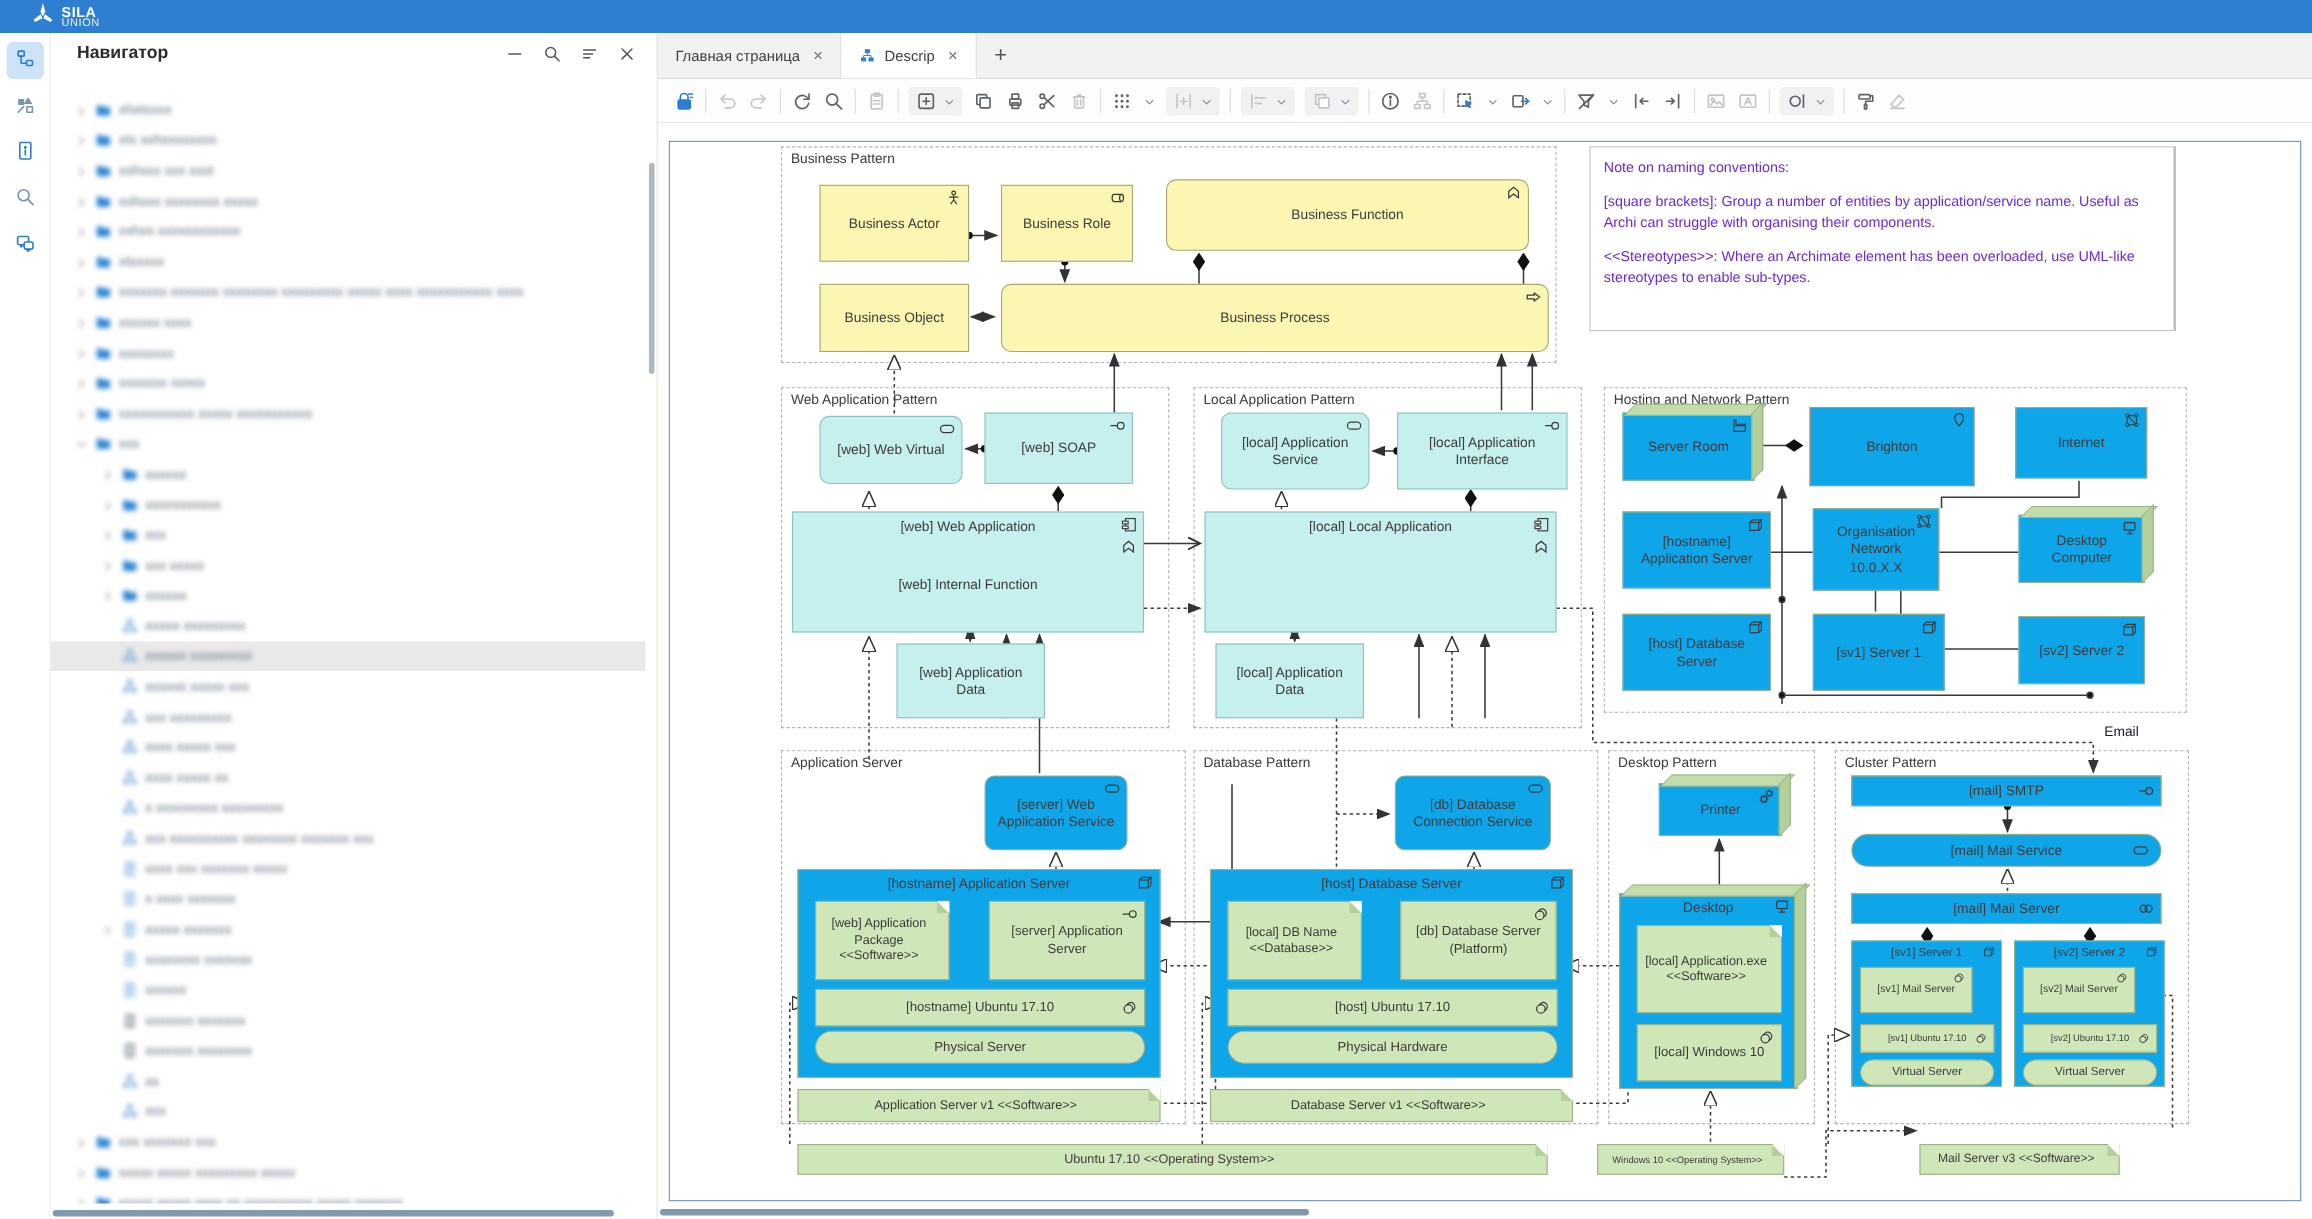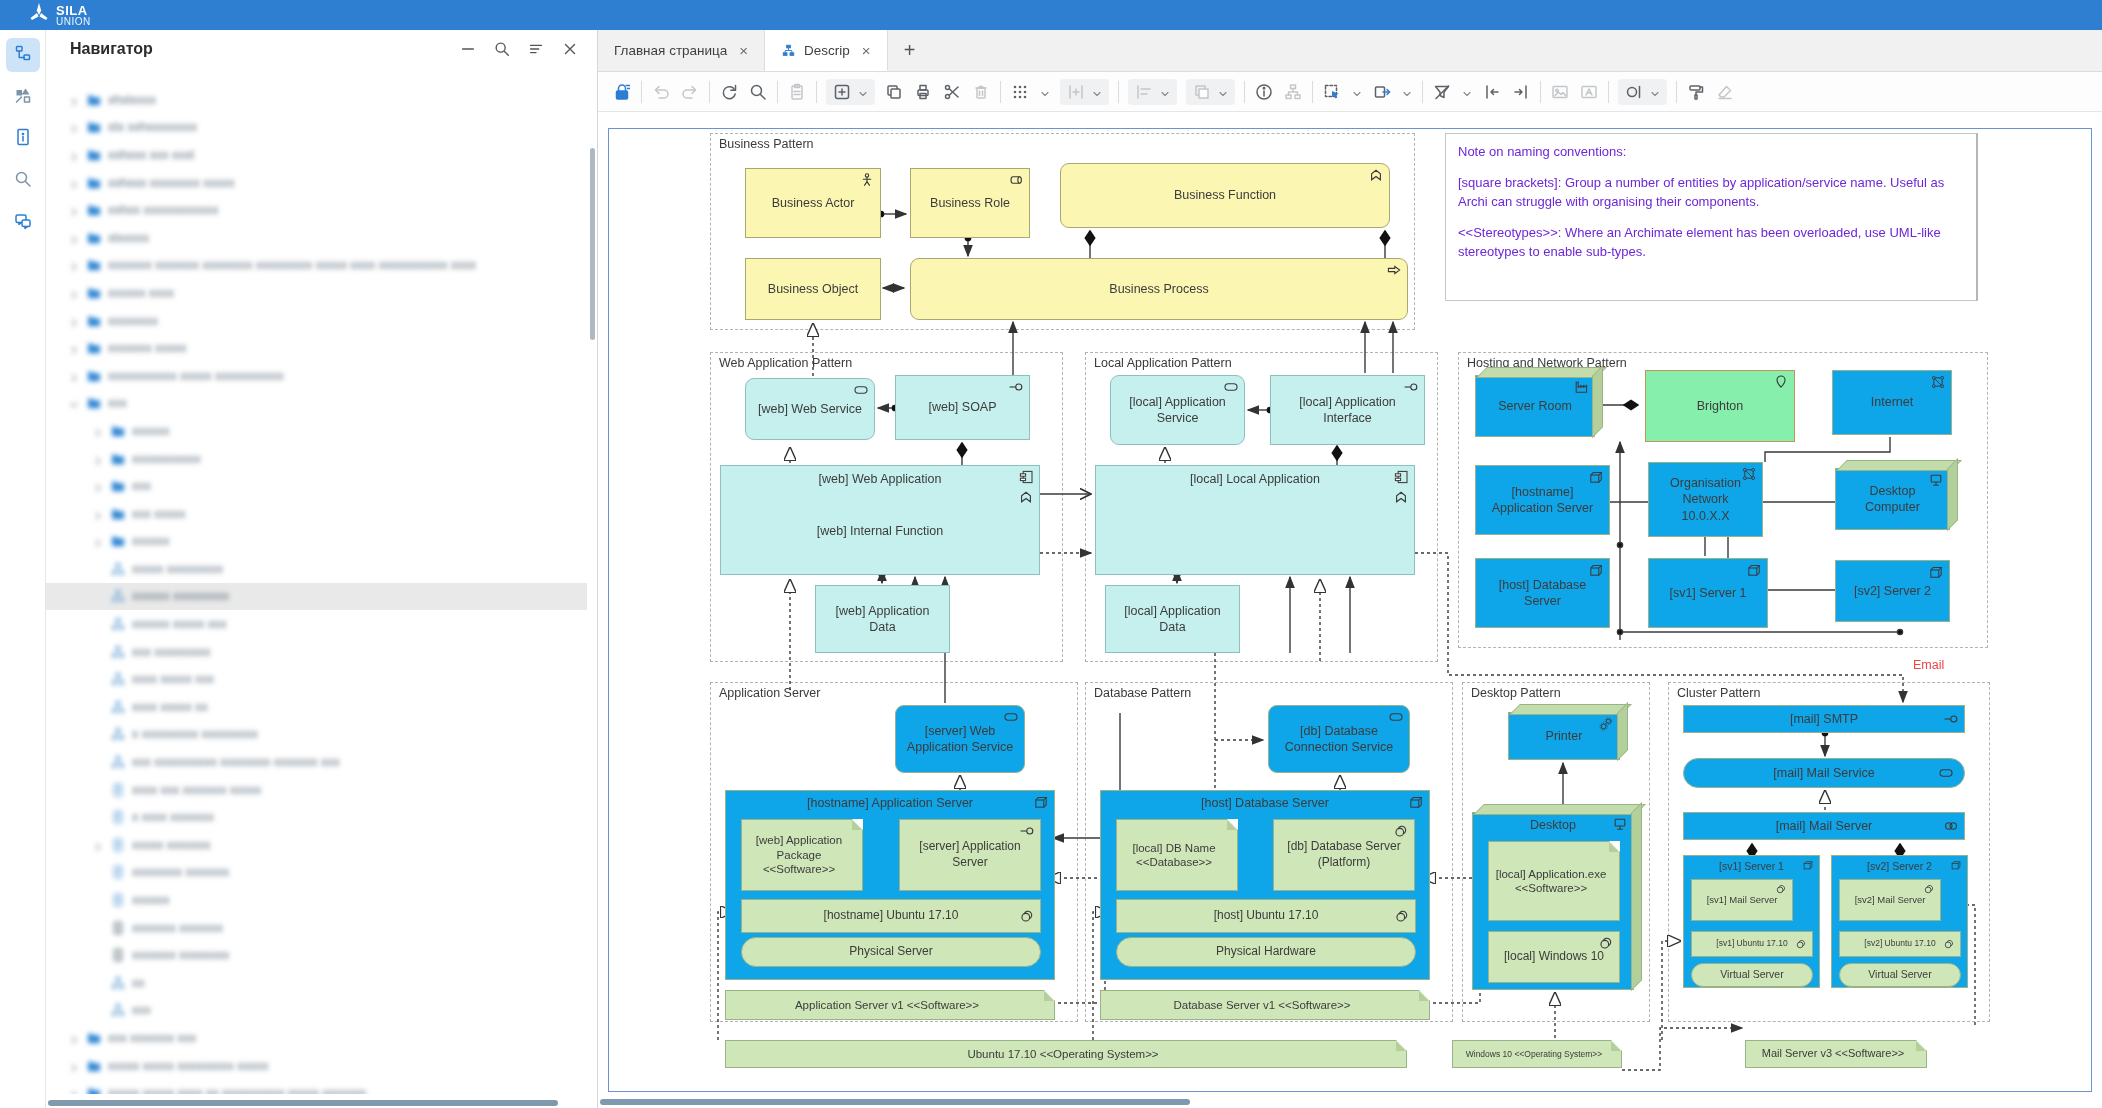--- a/index.html
+++ b/index.html
@@ -49,21 +49,21 @@
   .sep{width:1px;height:22px;background:#dcdcdc;flex:0 0 1px}
   .tg{display:flex;align-items:center;gap:5px;background:#f0f1f2;border-radius:4px;padding:3px 6px}
   .canvas{position:absolute;left:0;top:82px;width:1504px;height:996px;background:#fff}
   .page{position:absolute;left:10px;top:16px;width:1484px;height:964px;border:1.5px solid #6a93d0;background:#fff}
   .grp{position:absolute;border:1px dashed #b3b3b3;z-index:1}
   .grp-label{position:absolute;top:3px;left:8px;font-size:12.5px;color:#3a3a3a;white-space:nowrap}
   .conn{position:absolute;left:0;top:0;width:1504px;height:996px;z-index:2;pointer-events:none}
   .node{position:absolute;border:1px solid #a9a872;background:#fbf6b2;font-size:12.5px;color:#3c3c3c;display:flex;align-items:center;justify-content:center;text-align:center;line-height:1.3;padding:3px 8px;z-index:3}
   .cy{background:#c5f0ee;border-color:#8bc2bf}
   .gr{background:#0ea5e9;border-color:#9ab287}
-  .or{background:#86efac;border-color:#c3935a}
+  .or{background:#0ea5e9;border-color:#c3935a}
   .rounded{border-radius:9px}
   .stadium{border-radius:999px}
   .nicon{position:absolute;top:3px;right:5px;width:16px;height:16px;color:#3a3a3a}
   .nicon svg{width:100%;height:100%}
   .nicon.mid{top:50%;transform:translateY(-50%)}
   .nicon.sm{width:12px;height:12px}
   .nicon.pos2{top:23px}
   .bigbox{flex-direction:column;justify-content:space-between;padding:0}
   .big-title{margin-top:5px;font-size:12.5px}
   .big-inner{flex:1;display:flex;align-items:center;justify-content:center;width:100%}
@@ -71,21 +71,21 @@
   .cont-title{margin-top:4px;font-size:12.5px}
   .sub{position:absolute;border:1px solid #9ab287;background:#cfe6b8;display:flex;align-items:center;justify-content:center;text-align:center;line-height:1.3;padding:2px 6px;font-size:12px;color:#3c3c3c}
   .artifact{position:absolute;border:1px solid #9ab287;background:#cfe6b8;display:flex;align-items:center;justify-content:center;text-align:center;line-height:1.25;padding:2px 12px 2px 6px;font-size:11.5px;color:#3c3c3c;z-index:3}
   .artifact::before{content:'';position:absolute;top:-1px;right:-1px;border-top:11px solid #fff;border-left:11px solid transparent}
   .artifact::after{content:'';position:absolute;top:0;right:0;border-bottom:10px solid #b4cf9c;border-right:10px solid transparent}
   .n3d::before{content:'';position:absolute;left:0;top:-9px;width:100%;height:9px;background:#c2dcab;border:1px solid #9ab287;transform:skewX(-45deg);transform-origin:bottom left}
   .n3d::after{content:'';position:absolute;right:-9px;top:0;width:9px;height:100%;background:#b3d09b;border:1px solid #9ab287;transform:skewY(-45deg);transform-origin:top left}
   .fs8{font-size:8.5px}.fs95{font-size:9.5px}.fs10{font-size:10.5px}.fs11{font-size:11px}
   .note{position:absolute;background:#fff;border:1px solid #c6c6c6;border-right:2px solid #b5b5b5;padding:9px 12px;font-size:13px;color:#6d28d9;line-height:1.42;z-index:3}
   .note p{margin-bottom:13px}
-  .flabel{position:absolute;font-size:12.5px;color:#ef4444;z-index:3}
+  .flabel{position:absolute;font-size:12.5px;color:#0f172a;z-index:3}
   .hscroll-canvas{position:absolute;left:2px;top:987px;width:590px;height:6px;background:#8099ad;border-radius:3px;z-index:6}
 </style>
 </head>
 <body>
 
 <div class="topbar">
   <div class="logo">
     <span><svg width="22" height="22" viewBox="0 0 22 22" fill="#fff">
           <path d="M11 1l2.2 7.5L11 13 8.8 8.5z"></path>
           <path d="M2.5 16l6.5-5 1.5 3.5L4 18z"></path>
@@ -909,21 +909,21 @@
         <span class="nicon"><svg viewBox="0 0 20 20" fill="none" stroke="currentColor" stroke-width="1.4">
             <path d="M3 8h8V5.5L17 10l-6 4.5V12H3z"></path>
           </svg></span>
         <span>Business Process</span>
       </div>
 
     <div class="node cy rounded" style="left:147px;top:266px;width:130px;height:62px">
         <span class="nicon"><svg viewBox="0 0 20 20" fill="none" stroke="currentColor" stroke-width="1.4">
             <rect x="2.5" y="6" width="15" height="8" rx="4"></rect>
           </svg></span>
-        <span>[web] Web Service</span>
+        <span>[web] Web Virtual</span>
       </div>
     <div class="node cy" style="left:297px;top:263px;width:135px;height:65px">
         <span class="nicon"><svg viewBox="0 0 20 20" fill="none" stroke="currentColor" stroke-width="1.4">
             <path d="M2 10h7.5"></path>
             <circle cx="13.5" cy="10" r="3.8"></circle>
           </svg></span>
         <span>[web] SOAP</span>
       </div>
     <div class="node cy bigbox" style="left:122px;top:353px;width:320px;height:110px">
       <div class="big-title">[web] Web Application</div>

